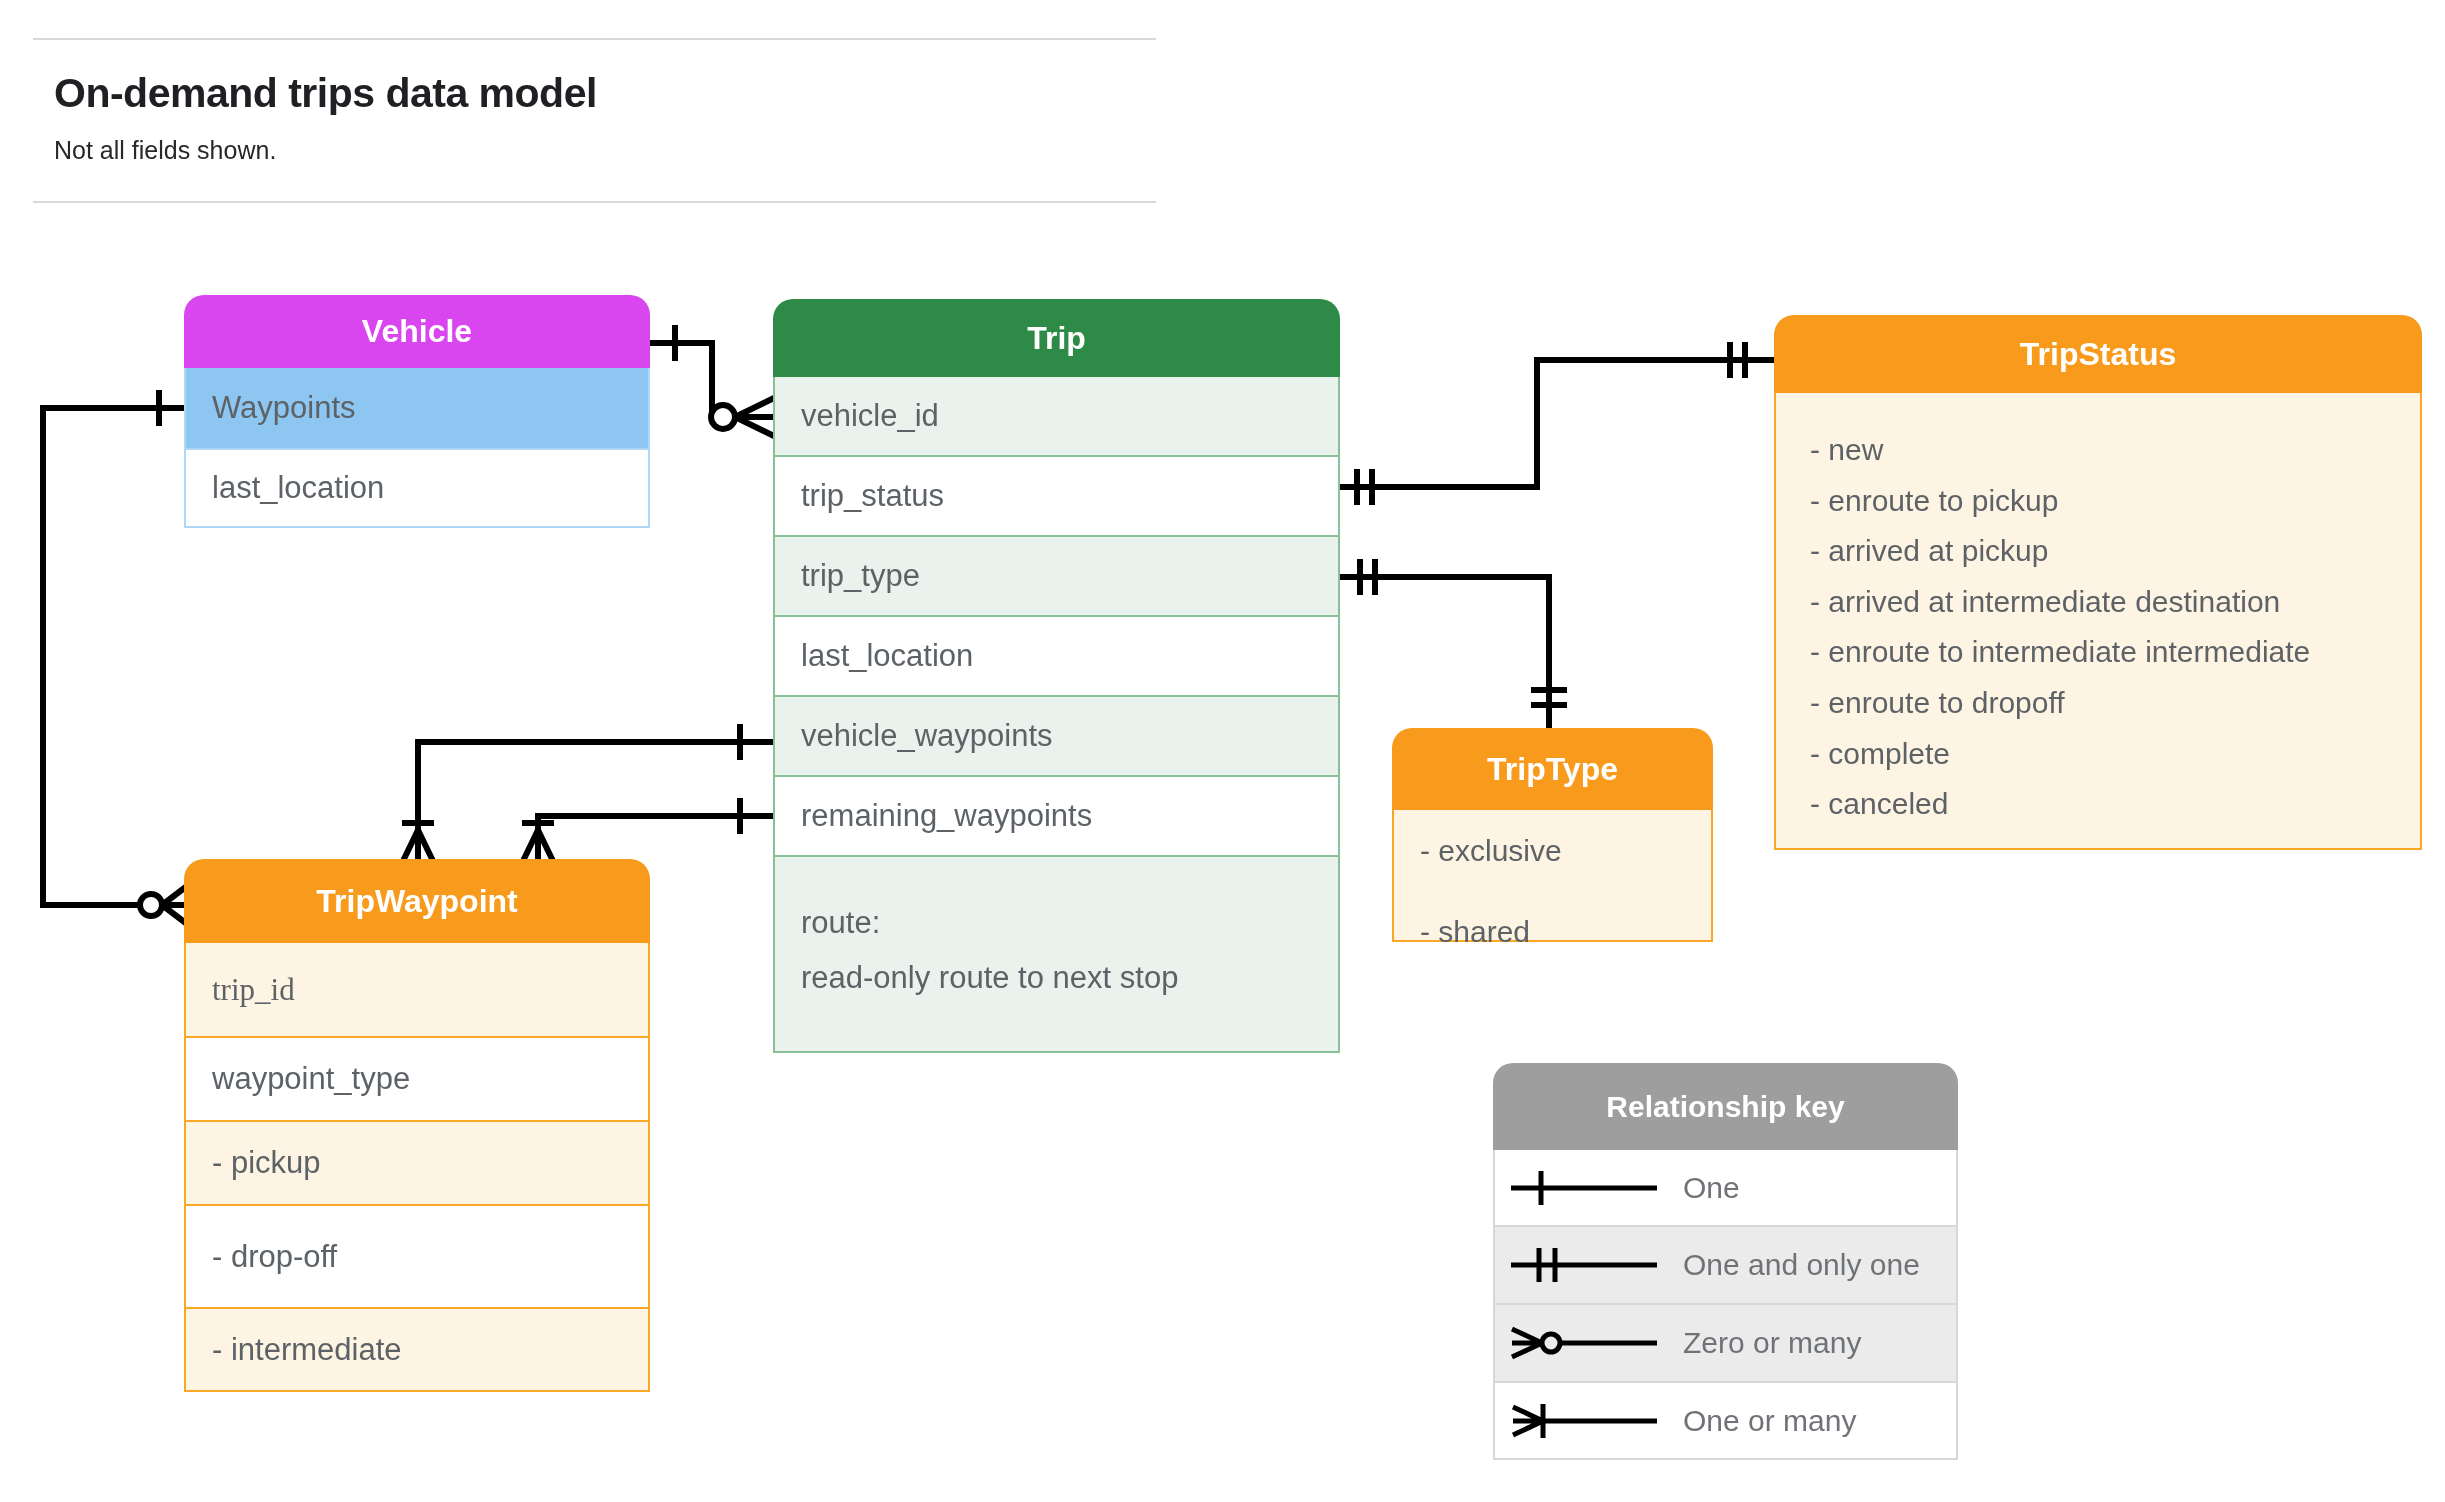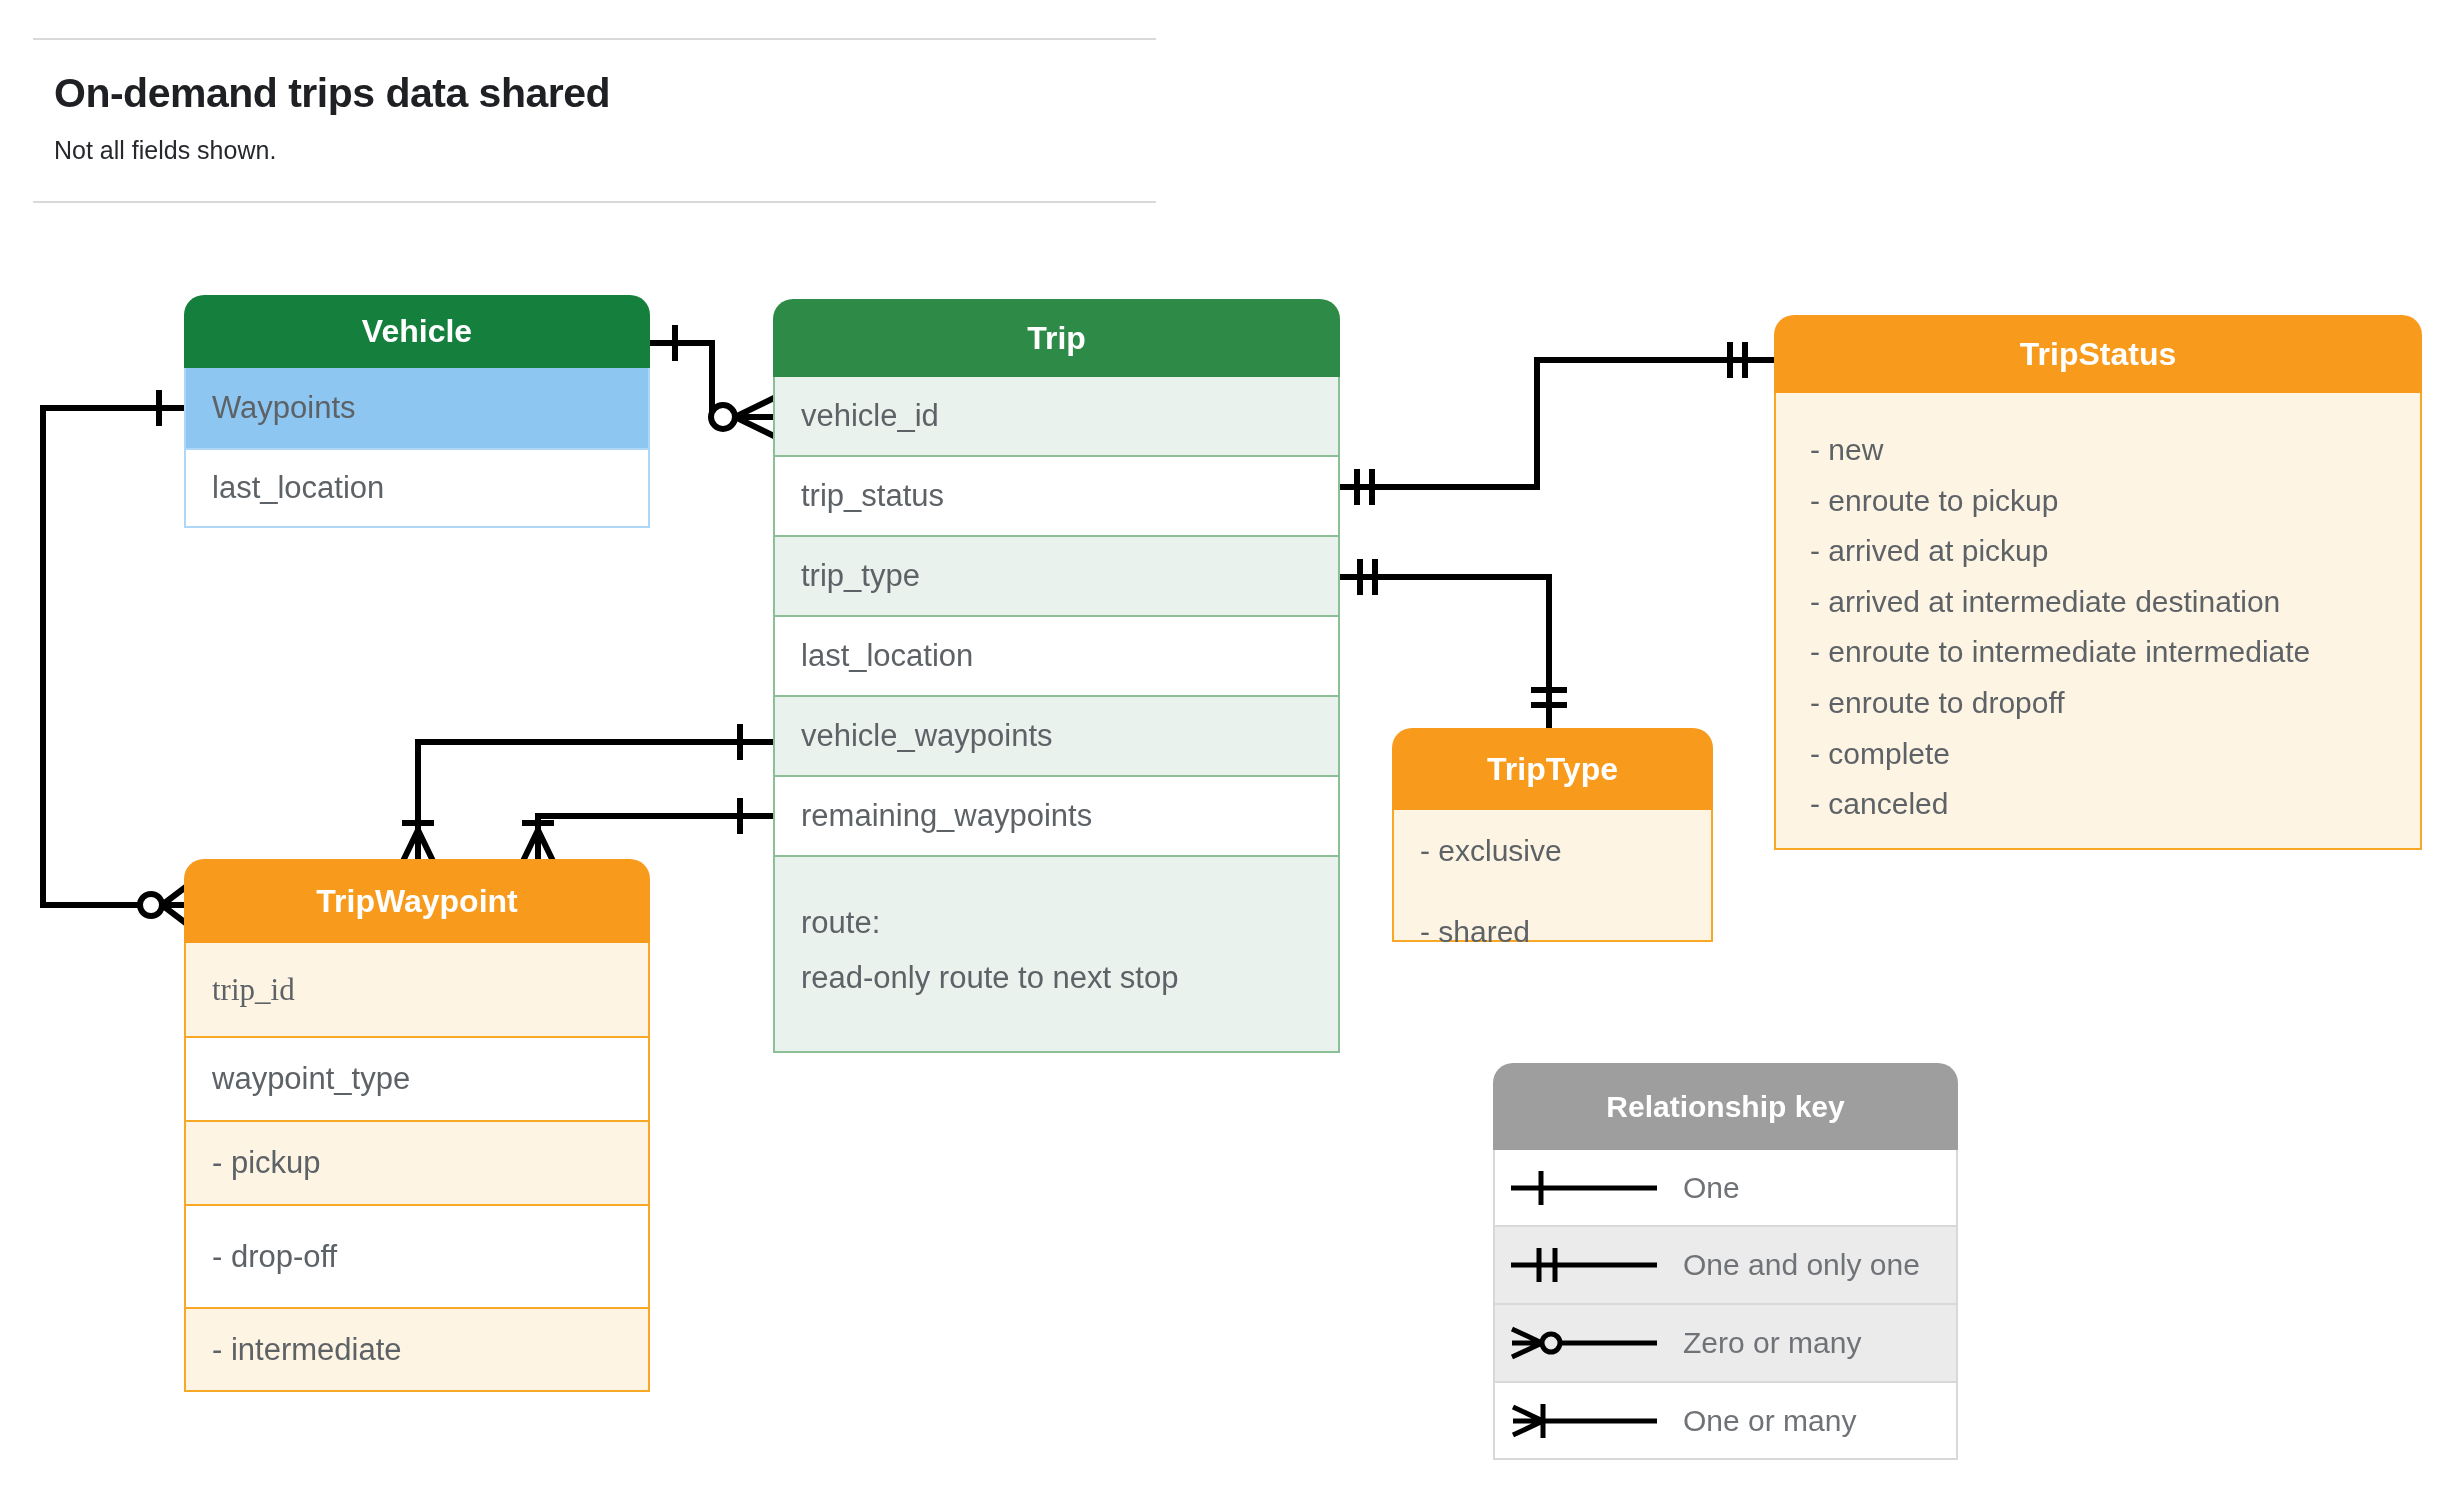--- a/index.html
+++ b/index.html
@@ -12,21 +12,21 @@
   .page-subtitle { position:absolute; left:54px; top:136px; font-size:25px; color:#26282b; }
 
   .entity { position:absolute; }
   .hdr { width:100%; display:flex; align-items:center; justify-content:center;
          border-radius:20px 20px 0 0; color:#fff; font-size:32px; font-weight:bold; }
   .row { width:100%; display:flex; align-items:center; padding-left:26px;
          font-size:31px; color:#5d6267; background:#fff; }
   .row.indent { }
 
   
-  .blue-hdr { background:#15803d; }
+  .blue-hdr { background:#d946ef; }
   .blue-row { border:2px solid #aed7f7; border-top:none; }
   .bg-lightblue { background:#8dc6f1; }
 
   
   .green-hdr { background:#2e8b47; }
   .green-row { border:2px solid #8abf97; border-top:none; }
   .bg-lightgreen { background:#e9f2ec; }
 
   
   .orange-hdr { background:#f89b1d; }
@@ -49,21 +49,21 @@
   .edge { stroke:#000; stroke-width:6; fill:none; }
   .edge-circle { stroke:#000; stroke-width:6; fill:#fff; }
   .ksym { stroke:#000; stroke-width:5; fill:none; }
 </style>
 </head>
 <body>
 
 <div class="page">
 
   <div class="rule" style="top:38px;"></div>
-  <h1 class="page-title">On-demand trips data shared</h1>
+  <h1 class="page-title">On-demand trips data model</h1>
   <div class="page-subtitle">Not all fields shown.</div>
   <div class="rule" style="top:201px;"></div>
 
   <svg class="edges-svg" width="2445" height="1502" viewBox="0 0 2445 1502">
 
     <g>
       <path class="edge" d="M650,343 H712 V417"></path>
       <path class="edge" d="M675,325 V361"></path>
       <circle class="edge-circle" cx="723" cy="417" r="12"></circle>
       <path class="edge" d="M735,417 H776 M735,417 L776,397 M735,417 L776,437"></path>

